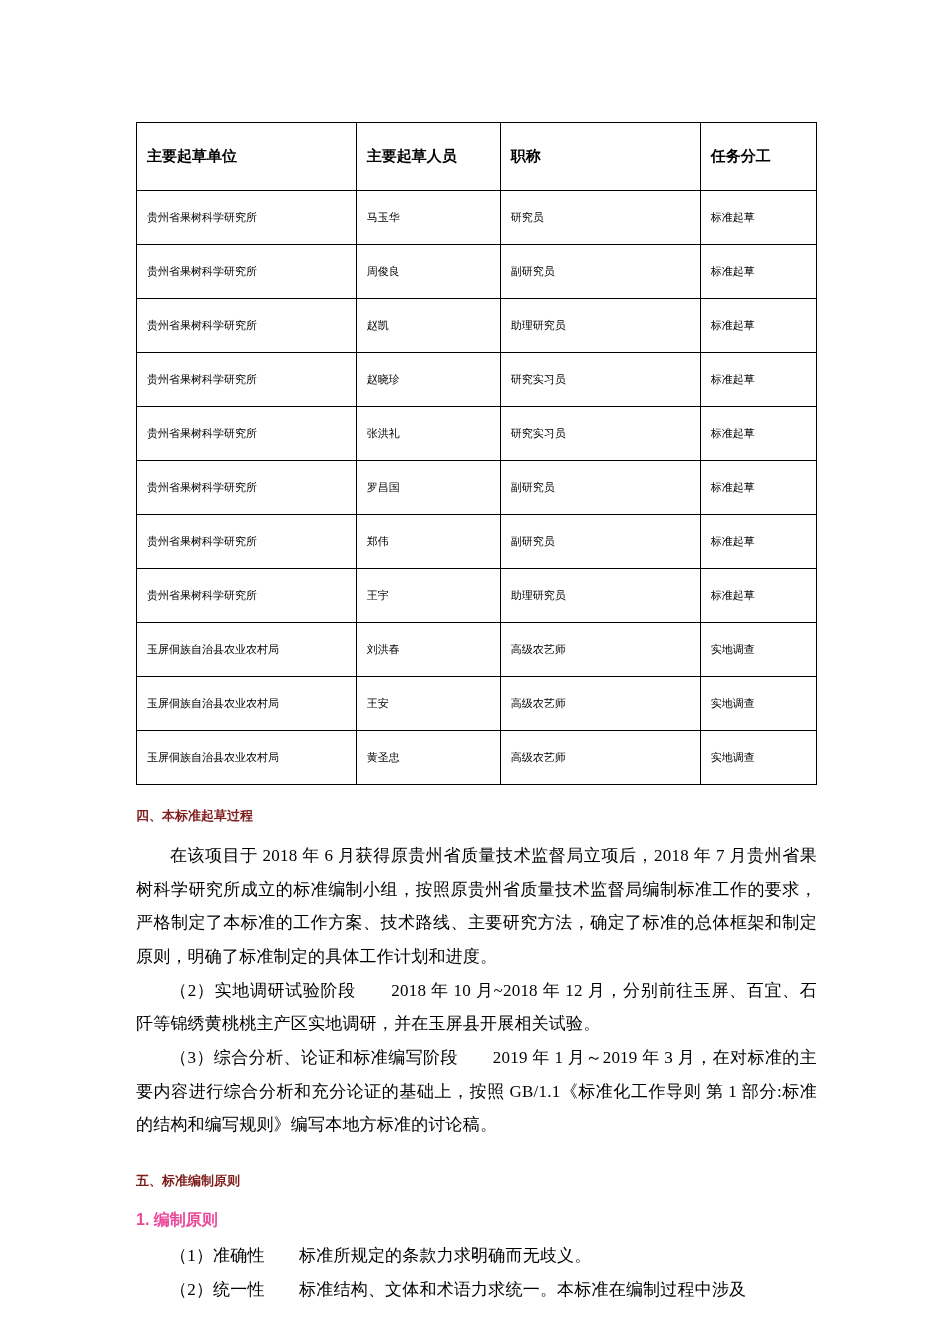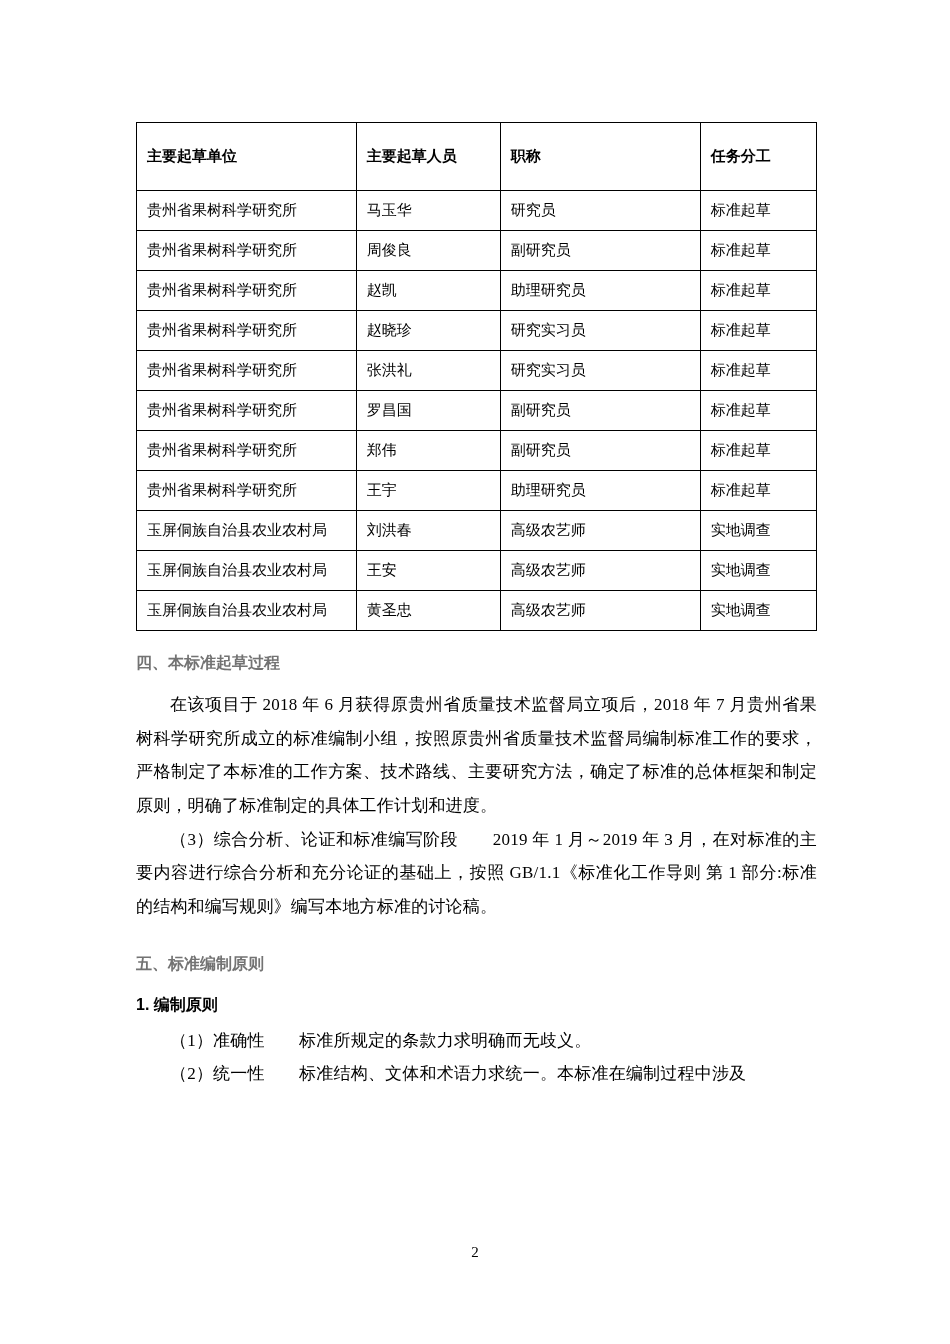--- a/index.html
+++ b/index.html
@@ -24,49 +24,49 @@
   table.drafting-table {
     width: 100%;
     border-collapse: collapse;
     table-layout: fixed;
   }
   table.drafting-table th,
   table.drafting-table td {
     border: 1px solid #000000;
     text-align: left;
     vertical-align: middle;
-    font-size: 15px;
-    padding: 10px 10px;
+    font-size: 11px;
+    padding: 19px 10px;
     overflow: hidden;
     white-space: nowrap;
   }
   table.drafting-table th {
     font-family: "Liberation Sans", "DejaVu Sans", sans-serif;
     font-weight: bold;
     font-size: 15px;
     padding: 24px 10px;
   }
   col.c1 { width: 32.3%; }
   col.c2 { width: 21.2%; }
   col.c3 { width: 29.4%; }
   col.c4 { width: 17.1%; }
 
   .h-major {
     font-family: "Liberation Sans", "DejaVu Sans", sans-serif;
     font-weight: bold;
-    font-size: 16px;
-    color: #737373;
+    font-size: 13px;
+    color: #7f1d1d;
     margin-top: 22px;
     margin-bottom: 14px;
   }
   .h-minor {
     font-family: "Liberation Sans", "DejaVu Sans", sans-serif;
     font-weight: bold;
     font-size: 16px;
-    color: #000000;
+    color: #ec4899;
     margin-top: 20px;
     margin-bottom: 8px;
   }
   .para {
     font-size: 17px;
     line-height: 1.98;
     text-align: justify;
     text-indent: 2em;
     letter-spacing: 0.2px;
   }
@@ -168,20 +168,21 @@
           <td>黄圣忠</td>
           <td>高级农艺师</td>
           <td>实地调查</td>
         </tr>
       </tbody>
     </table>
 
     <div class="section-4">
       <div class="h-major">四、本标准起草过程</div>
       <p class="para">在该项目于 2018 年 6 月获得原贵州省质量技术监督局立项后，2018 年 7 月贵州省果树科学研究所成立的标准编制小组，按照原贵州省质量技术监督局编制标准工作的要求，严格制定了本标准的工作方案、技术路线、主要研究方法，确定了标准的总体框架和制定原则，明确了标准制定的具体工作计划和进度。</p>
+      <p class="para">（2）实地调研试验阶段　　2018 年 10 月~2018 年 12 月，分别前往玉屏、百宜、石阡等锦绣黄桃桃主产区实地调研，并在玉屏县开展相关试验。</p>
       <p class="para">（3）综合分析、论证和标准编写阶段　　2019 年 1 月～2019 年 3 月，在对标准的主要内容进行综合分析和充分论证的基础上，按照 GB/1.1《标准化工作导则 第 1 部分:标准的结构和编写规则》编写本地方标准的讨论稿。</p>
     </div>
 
     <div class="section-5">
       <div class="h-major">五、标准编制原则</div>
       <div class="h-minor">1. 编制原则</div>
       <p class="para">（1）准确性　　标准所规定的条款力求明确而无歧义。</p>
       <p class="para">（2）统一性　　标准结构、文体和术语力求统一。本标准在编制过程中涉及</p>
     </div>
 

